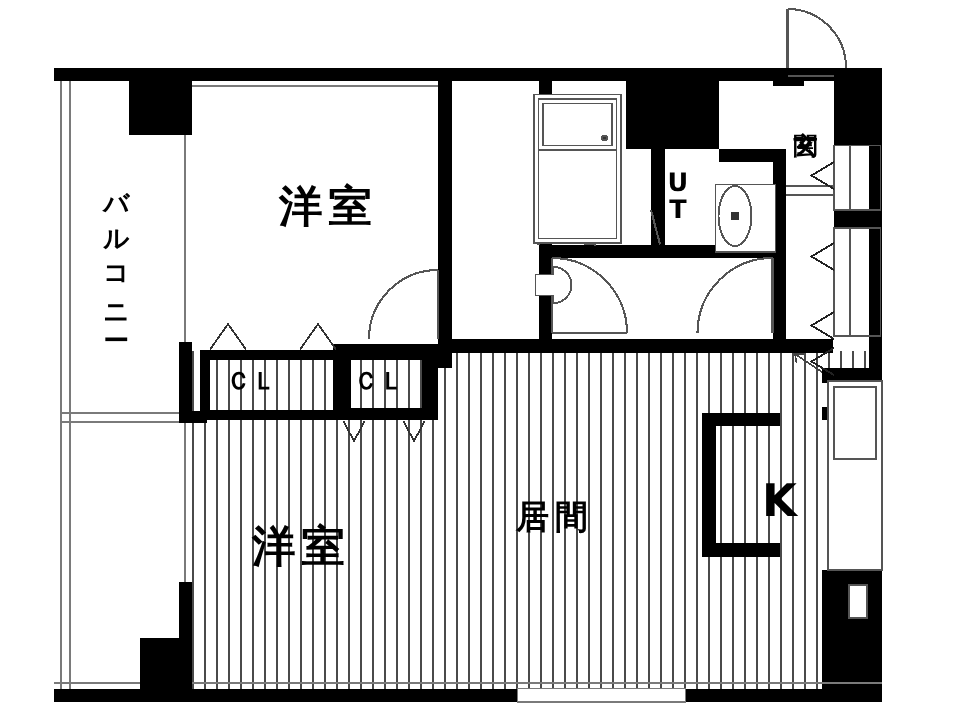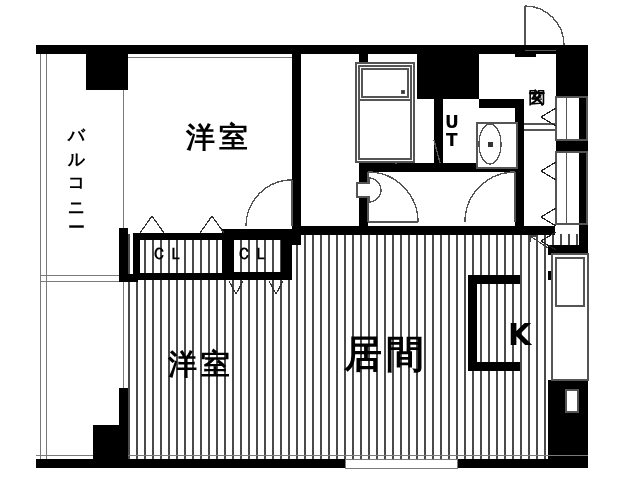--- a/index.html
+++ b/index.html
@@ -226,21 +226,21 @@
 
 </svg>
 
 <div class="lbl" style="left:68px;top:116px;font-size:17px;writing-mode:vertical-rl;
             letter-spacing:6px;">バルコニー</div>
 
 <div class="lbl" style="left:186px;top:123px;font-size:29px;letter-spacing:4px;">洋室</div>
 
 <div class="lbl" style="left:168px;top:350px;font-size:29px;letter-spacing:4px;">洋室</div>
 
-<div class="lbl" style="left:344px;top:335px;font-size:38px;letter-spacing:4px;">居間</div>
+<div class="lbl" style="left:344px;top:335px;font-size:22px;letter-spacing:4px;">居間</div>
 
 <div class="lbl" style="left:508px;top:320px;font-size:30px;">K</div>
 
 <div class="lbl" style="left:529px;top:74px;font-size:16px;writing-mode:vertical-rl;
             letter-spacing:3px;">玄関</div>
 
 <div class="lbl" style="left:445px;top:114px;font-size:17px;line-height:1.05;">U
 T</div>
 
 <div class="lbl" style="left:151px;top:246px;font-size:16px;letter-spacing:1px;">ＣＬ</div>

